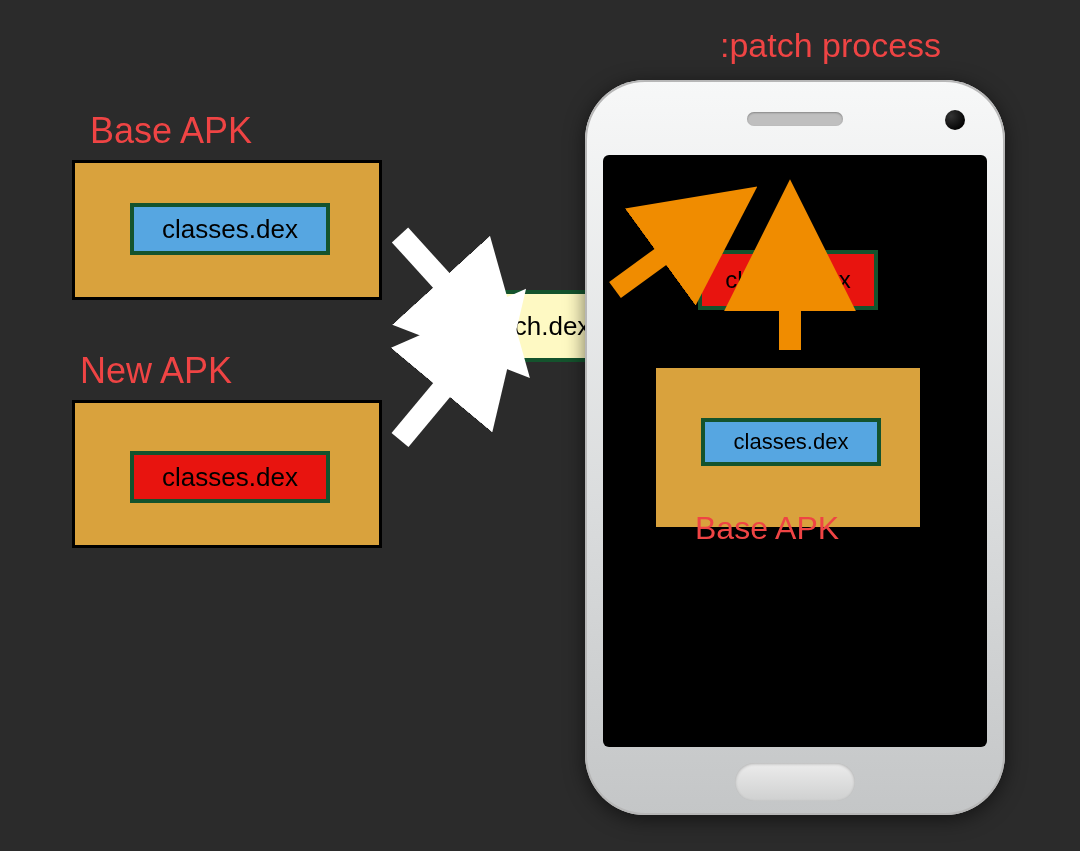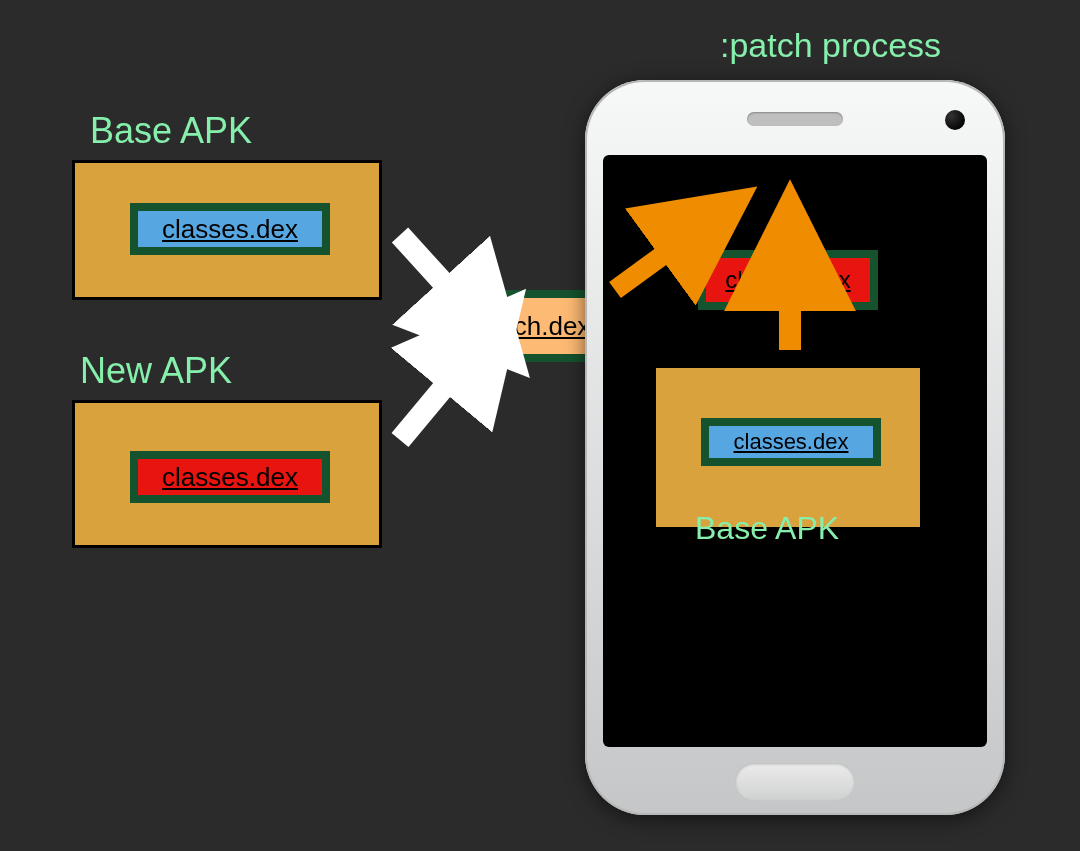--- a/index.html
+++ b/index.html
@@ -9,48 +9,47 @@
     height:851px;
     position:relative;
     overflow:hidden;
     font-family:Verdana, Geneva, sans-serif;
   }
   .canvas{position:absolute;inset:0}
   
   svg.stage{position:absolute;inset:0;pointer-events:none}
 
   
-  .heading{position:absolute;color:#86efac;font-size:36px}
+  .heading{position:absolute;color:#ef4444;font-size:36px}
   .heading.base{left:90px;top:110px}
   .heading.newa{left:80px;top:350px}
   .heading.proc{left:720px;top:26px;font-size:34px}
   .heading.phone-base{left:695px;top:510px;font-size:32px}
 
   
   .apk{
     position:absolute;
     border:3px solid #000;
     background:#d9a23d;
     box-sizing:border-box;
   }
   .apk.base{left:72px;top:160px;width:310px;height:140px}
   .apk.newa{left:72px;top:400px;width:310px;height:148px}
 
   .dex{
     position:absolute;
-    border:8px solid #14532d;
+    border:4px solid #14532d;
     box-sizing:border-box;
     display:flex;align-items:center;justify-content:center;
     font-size:26px;
     color:#000;
-    text-decoration:underline;
   }
   .dex.blue{background:#56a6e1}
   .dex.red{background:#e8140f}
-  .dex.green{background:#fdba74}
+  .dex.green{background:#fef9c3}
 
   
   .apk.base .dex{left:55px;top:40px;width:200px;height:52px}
   
   .apk.newa .dex{left:55px;top:48px;width:200px;height:52px}
 
   
   .dex.patch{position:absolute;left:454px;top:290px;width:160px;height:72px}
 
   

